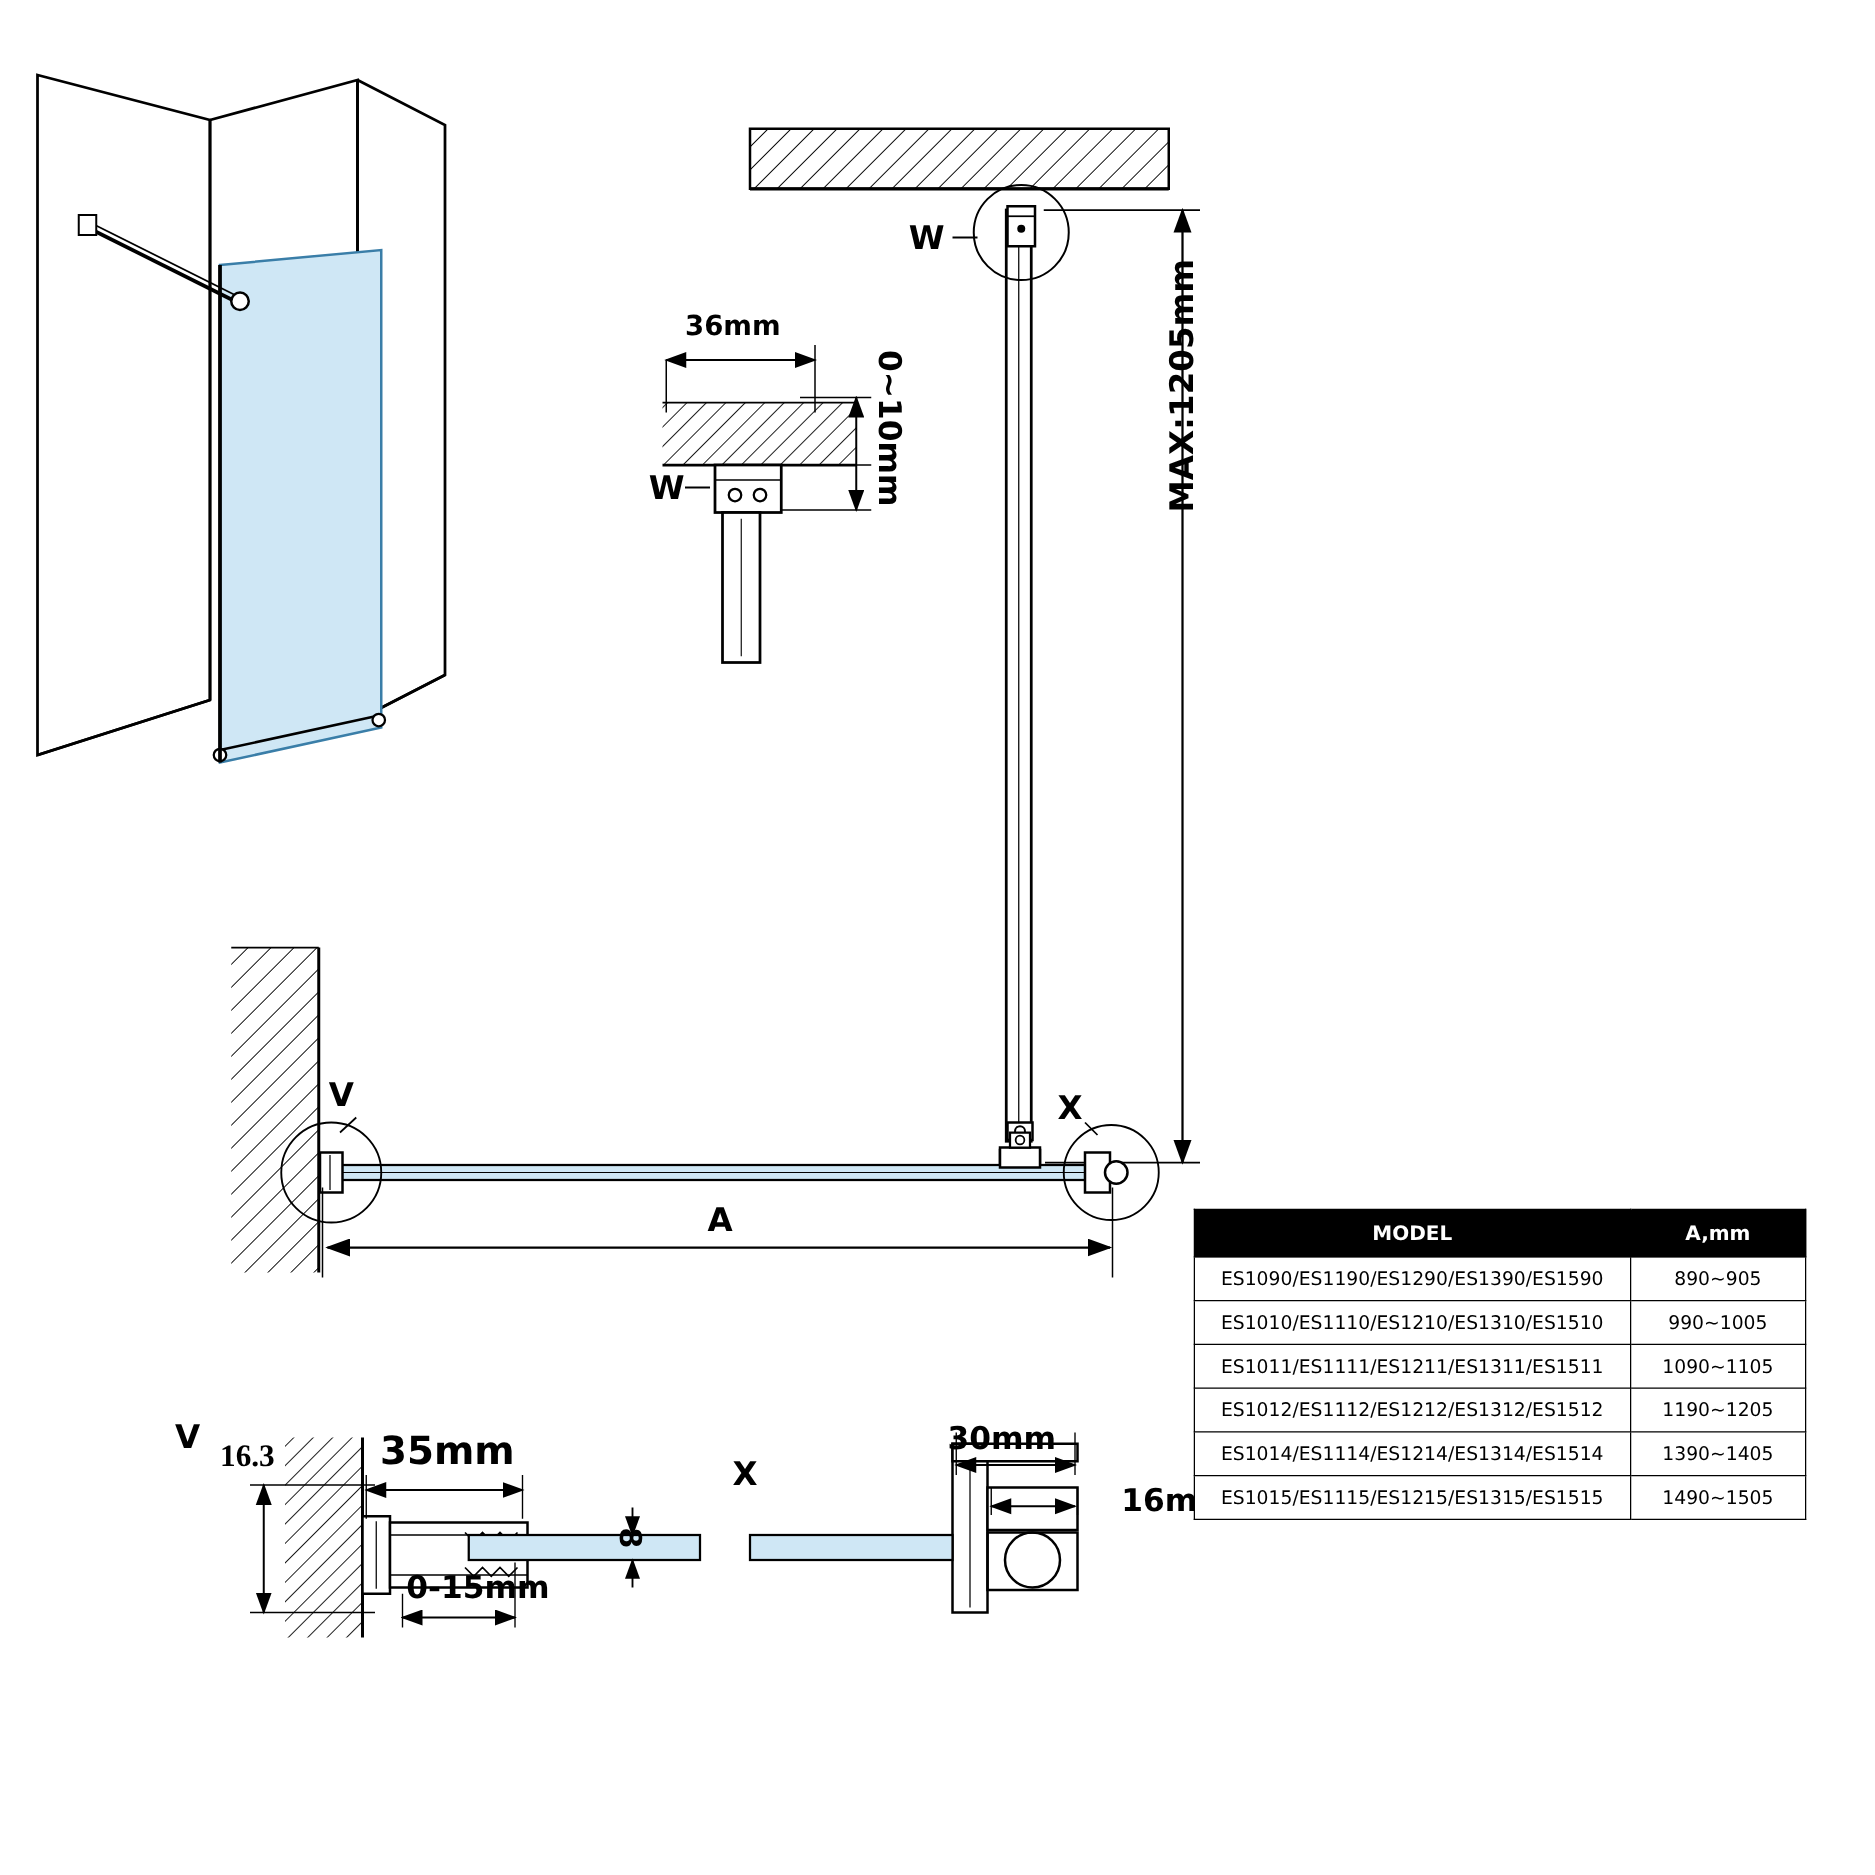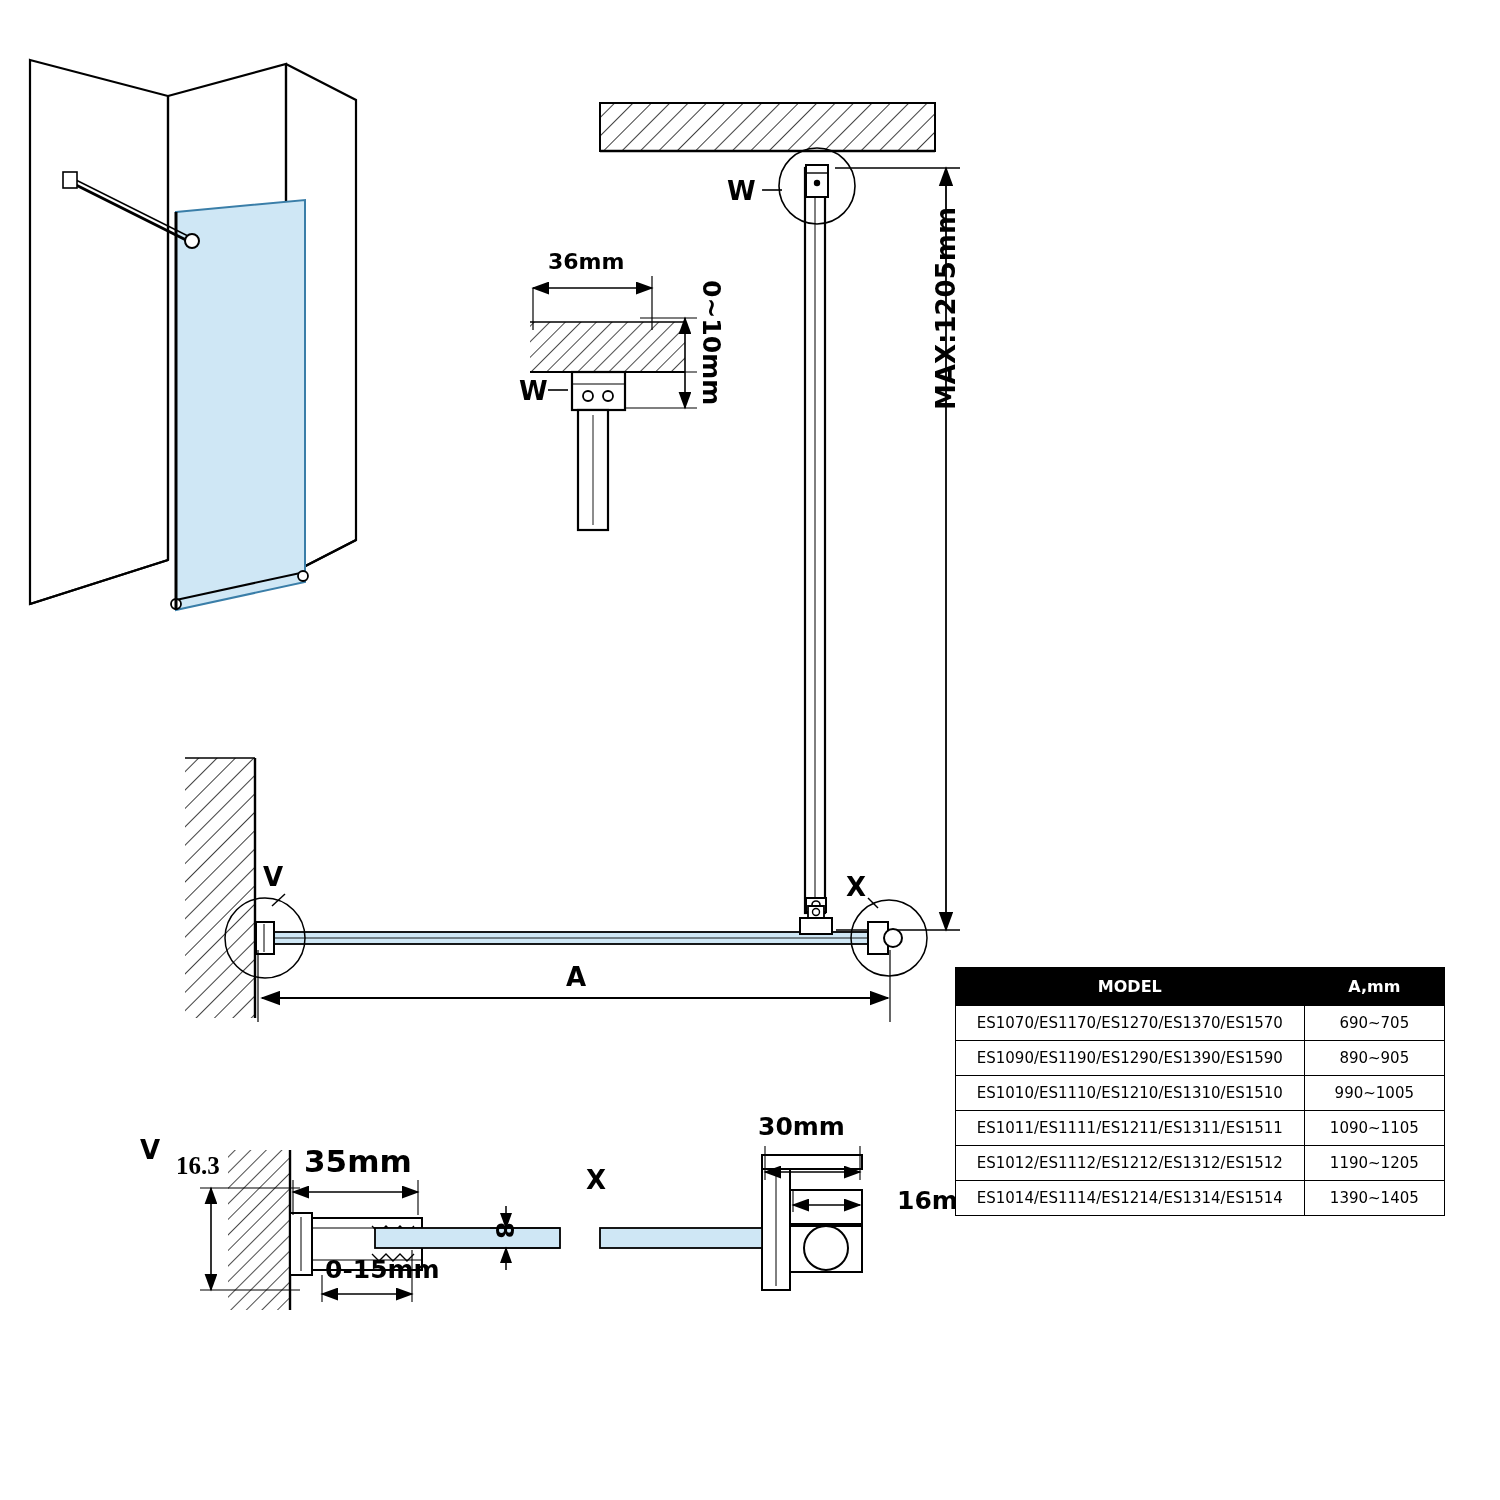--- a/index.html
+++ b/index.html
@@ -278,52 +278,52 @@
   <div class="lbl" style="left:176px; top:1152px; font-size:25px;font-family:Liberation Serif, serif;">16.3</div>
 
   <div class="lbl" style="left:304px; top:1143px; font-size:31px;text-align:center;">35mm</div>
 
   <div class="lbl vert" style="left:518px; top:1222px; font-size:24px; transform:rotate(90deg);">8</div>
 
   <div class="lbl" style="left:325px; top:1255px; font-size:25px;">0-15mm</div>
 
   <div class="lbl" style="left:586px; top:1165px; font-size:26px;">X</div>
 
-  <div class="lbl" style="left:758px; top:1112px; font-size:25px;">30mm</div>
+  <div class="lbl" style="left:758px; top:1136px; font-size:25px;">30mm</div>
 
   <div class="lbl" style="left:897px; top:1186px; font-size:25px;">16mm</div>
 
   <table id="spec-table">
     <thead>
       <tr>
         <th>MODEL</th>
         <th>A,mm</th>
       </tr>
     </thead>
     <tbody>
       <tr>
-        <td class="model">ES1070/ES1170/ES1270/ES1370/ES1570</td>
-        <td class="amm">690~705</td>
-      </tr>
-      <tr>
         <td class="model">ES1090/ES1190/ES1290/ES1390/ES1590</td>
         <td class="amm">890~905</td>
       </tr>
       <tr>
         <td class="model">ES1010/ES1110/ES1210/ES1310/ES1510</td>
         <td class="amm">990~1005</td>
       </tr>
       <tr>
         <td class="model">ES1011/ES1111/ES1211/ES1311/ES1511</td>
         <td class="amm">1090~1105</td>
       </tr>
       <tr>
         <td class="model">ES1012/ES1112/ES1212/ES1312/ES1512</td>
         <td class="amm">1190~1205</td>
       </tr>
       <tr>
         <td class="model">ES1014/ES1114/ES1214/ES1314/ES1514</td>
         <td class="amm">1390~1405</td>
       </tr>
+      <tr>
+        <td class="model">ES1015/ES1115/ES1215/ES1315/ES1515</td>
+        <td class="amm">1490~1505</td>
+      </tr>
     </tbody>
   </table>
 
 </div>
 
 </body></html>

